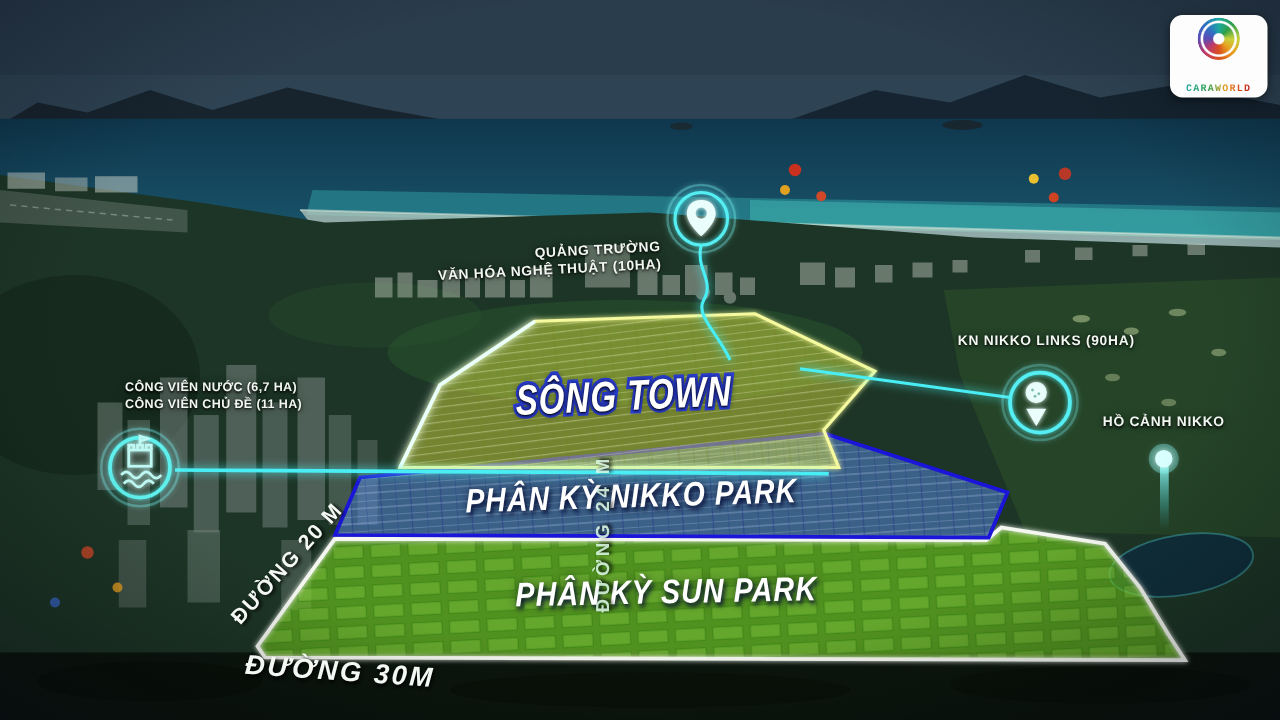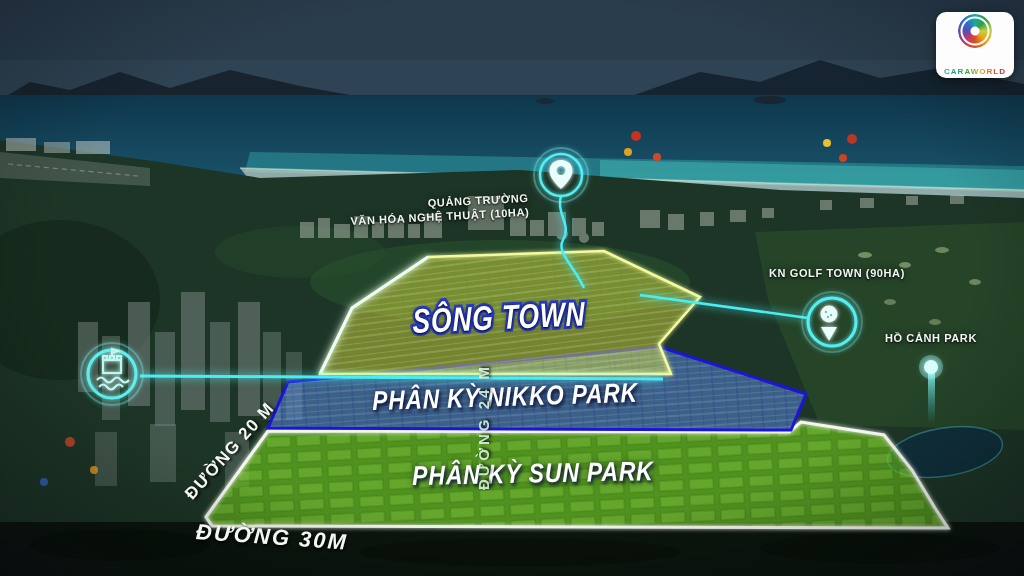--- a/index.html
+++ b/index.html
@@ -13,21 +13,21 @@
        text-shadow:0 1px 2px rgba(0,0,0,.9),0 0 6px rgba(0,0,0,.55);}
   .sm{font-size:11px;letter-spacing:.6px;line-height:14px;}
   .xs{font-size:10px;letter-spacing:.3px;line-height:13px;}
   .zone-title{font-style:italic;letter-spacing:1px;transform-origin:left top;}
   .zt-fill{position:relative;color:#fff;}
   .zt-outline{position:absolute;left:0;top:0;color:transparent;-webkit-text-stroke:6px #2b3fd6;z-index:-1;}
   .zt-shadow{text-shadow:2px 3px 4px rgba(5,10,50,.85),0 0 8px rgba(0,0,30,.5);color:#fff;}
   .road{font-weight:bold;color:#f4f8f4;text-shadow:1px 2px 3px rgba(0,0,0,.9);}
   #logo-card{position:absolute;left:936px;top:12px;width:78px;height:66px;background:#fdfdfd;
      border-radius:10px;box-shadow:0 2px 8px rgba(0,0,0,.5);display:flex;flex-direction:column;
-     align-items:center;justify-content:center;gap:19px;}
+     align-items:center;justify-content:center;gap:19px;font-family:Liberation Mono, monospace;}
   #logo-flower{width:34px;height:34px;border-radius:50%;
      background:conic-gradient(#1ba89e,#2f9e47,#c8d23c,#e8a020,#d94f1e,#c03a6a,#5b4bb5,#2f6fc4,#1ba89e);
      -webkit-mask:radial-gradient(circle,transparent 0 4px,#000 5px 12px,transparent 13px 14px,#000 15px);
              mask:radial-gradient(circle,transparent 0 4px,#000 5px 12px,transparent 13px 14px,#000 15px);}
   #logo-text{font-size:8px;font-weight:bold;letter-spacing:1px;
      background:linear-gradient(90deg,#1ba89e 0%,#2f9e47 35%,#e8a020 60%,#d94f1e 80%,#c02020 100%);
      -webkit-background-clip:text;background-clip:text;color:transparent;}
 </style>
 </head>
 <body>
@@ -250,21 +250,25 @@
 <div class="lbl zone-title zt-shadow" style="left:412px;top:461px;font-size:27px;transform:scaleX(.85) rotate(-1deg);">PHÂN KỲ SUN PARK</div>
 
 <div class="lbl road" style="left:230px;top:451px;font-size:17px;letter-spacing:1.5px;transform:translate(-50%,-50%) rotate(-48deg);">ĐƯỜNG 20 M</div>
 <div class="lbl road" style="left:483px;top:427px;font-size:15px;letter-spacing:3px;color:rgba(225,255,235,.85);transform:translate(-50%,-50%) rotate(-90deg);">ĐƯỜNG 24 M</div>
 <div class="lbl road" style="left:197px;top:519px;font-size:22px;font-style:italic;letter-spacing:2px;transform:rotate(4deg);transform-origin:left top;">ĐƯỜNG 30M</div>
 
 <div class="lbl sm" style="left:327px;top:196px;width:202px;text-align:right;transform:rotate(-3deg);">
   <div>QUẢNG TRƯỜNG</div>
   <div>VĂN HÓA NGHỆ THUẬT (10HA)</div>
 </div>
-<div class="lbl sm" style="left:753px;top:266px;width:168px;text-align:center;">KN GOLF TOWN (90HA)</div>
-<div class="lbl sm" style="left:850px;top:331px;width:162px;text-align:center;">HỒ CẢNH PARK</div>
+<div class="lbl sm" style="left:753px;top:266px;width:168px;text-align:center;">KN NIKKO LINKS (90HA)</div>
+<div class="lbl sm" style="left:850px;top:331px;width:162px;text-align:center;">HỒ CẢNH NIKKO</div>
+<div class="lbl xs" style="left:100px;top:304px;width:134px;text-align:center;">
+  <div>CÔNG VIÊN NƯỚC (6,7 HA)</div>
+  <div>CÔNG VIÊN CHỦ ĐỀ (11 HA)</div>
+</div>
 
 <div id="logo-card">
   <div id="logo-flower"></div>
   <div id="logo-text">CARAWORLD</div>
 </div>
 
 </div>
 
 </body></html>

